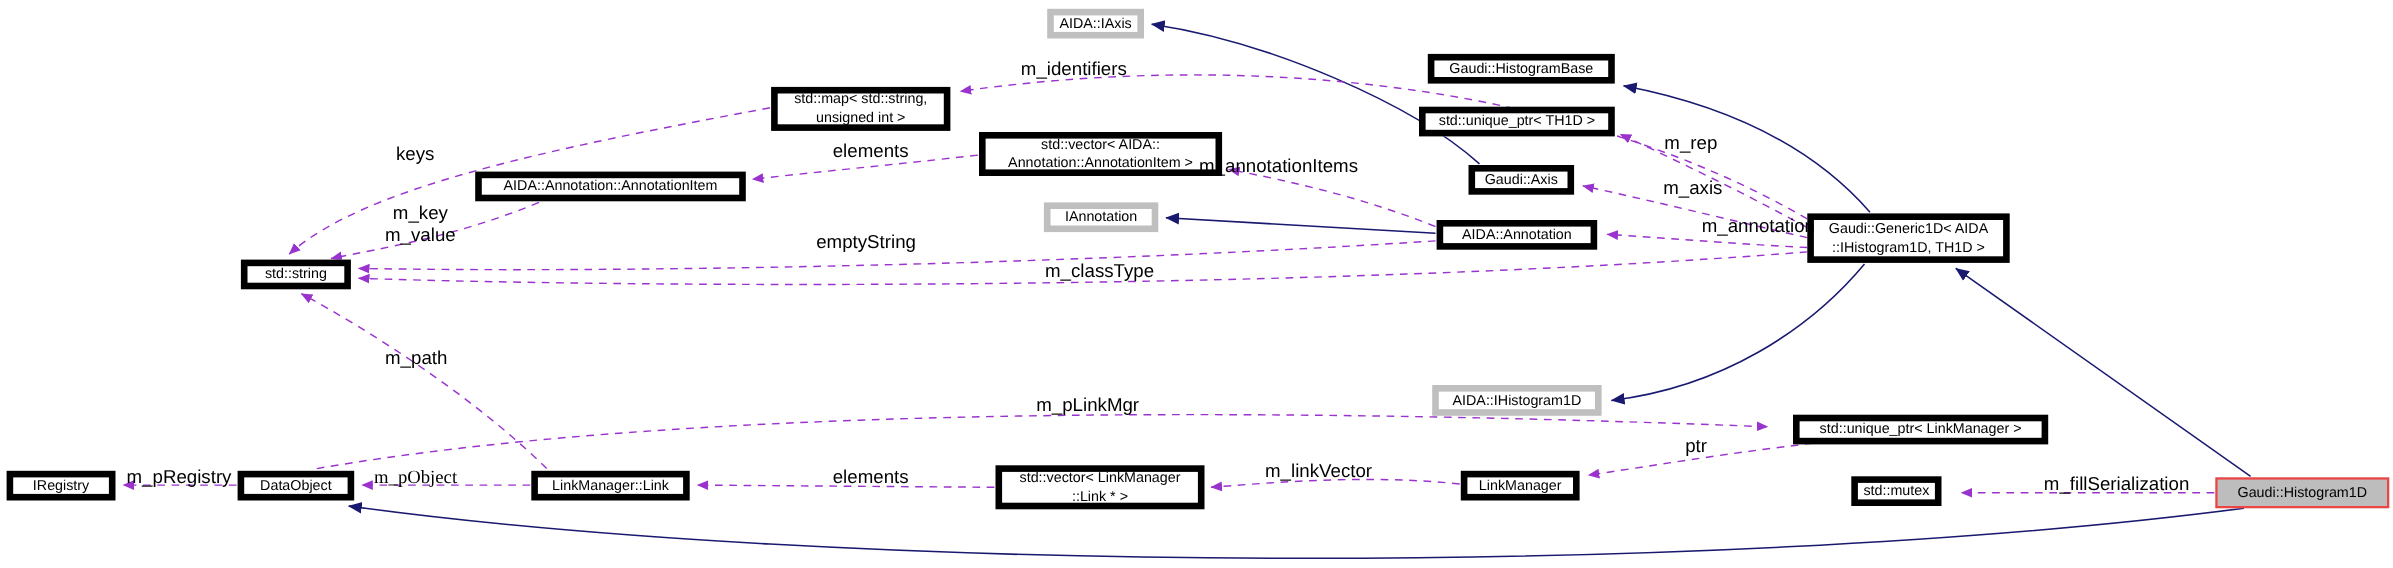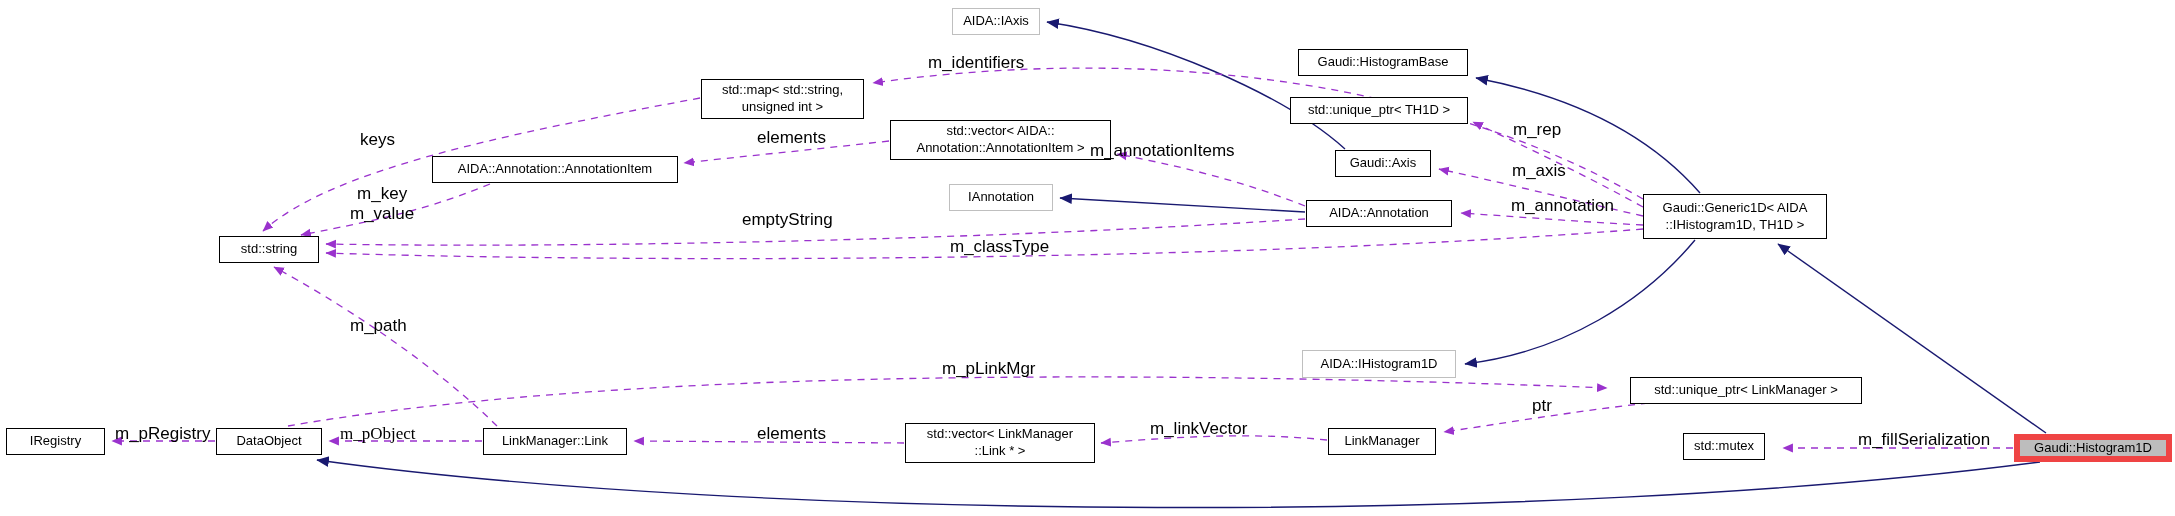--- a/index.html
+++ b/index.html
@@ -9,29 +9,29 @@
     background:#ffffff;
     font-family:"Liberation Sans", sans-serif;
     overflow:hidden;
   }
   #edges{position:absolute;left:0;top:0;width:2175px;height:516px;}
   .node{
     position:absolute;
     display:flex;align-items:center;justify-content:center;
     box-sizing:border-box;
     background:#ffffff;
-    border:1px solid #000000;
+    border:6px solid #000000;
     color:#000000;
     font-size:13px;line-height:1.3;
     text-align:center;
     white-space:pre-line;
     z-index:2;
   }
   .node.external{border-color:#bfbfbf;}
-  .node.focal{background:#bdbdbd;border:6px solid #ef4444;font-weight:normal;}
+  .node.focal{background:#bdbdbd;border:2px solid #ef4444;font-weight:normal;}
   .elabel{
     position:absolute;
     font-size:17px;color:#000000;
     white-space:pre-line;text-align:center;
     z-index:3;
   }
 </style>
 </head>
 <body>
 
@@ -106,21 +106,21 @@
   <span class="elabel" style="left:928px;top:53px;">m_identifiers</span>
   <span class="elabel" style="left:360px;top:130px;">keys</span>
   <span class="elabel" style="left:757px;top:128px;">elements</span>
   <span class="elabel" style="left:350px;top:184px;">m_key
 m_value</span>
   <span class="elabel" style="left:1090px;top:141px;">m_annotationItems</span>
   <span class="elabel" style="left:742px;top:210px;">emptyString</span>
   <span class="elabel" style="left:950px;top:237px;">m_classType</span>
   <span class="elabel" style="left:1513px;top:120px;">m_rep</span>
   <span class="elabel" style="left:1512px;top:161px;">m_axis</span>
-  <span class="elabel" style="left:1511px;top:196px;">m_annotation</span>
+  <span class="elabel" style="left:1547px;top:196px;">m_annotation</span>
   <span class="elabel" style="left:350px;top:316px;">m_path</span>
   <span class="elabel" style="left:942px;top:359px;">m_pLinkMgr</span>
   <span class="elabel" style="left:115px;top:424px;">m_pRegistry</span>
   <span class="elabel" style="left:340px;top:424px;font-family:Liberation Serif, serif;">m_pObject</span>
   <span class="elabel" style="left:757px;top:424px;">elements</span>
   <span class="elabel" style="left:1150px;top:419px;">m_linkVector</span>
   <span class="elabel" style="left:1532px;top:396px;">ptr</span>
   <span class="elabel" style="left:1858px;top:430px;">m_fillSerialization</span>
 
 </div>

